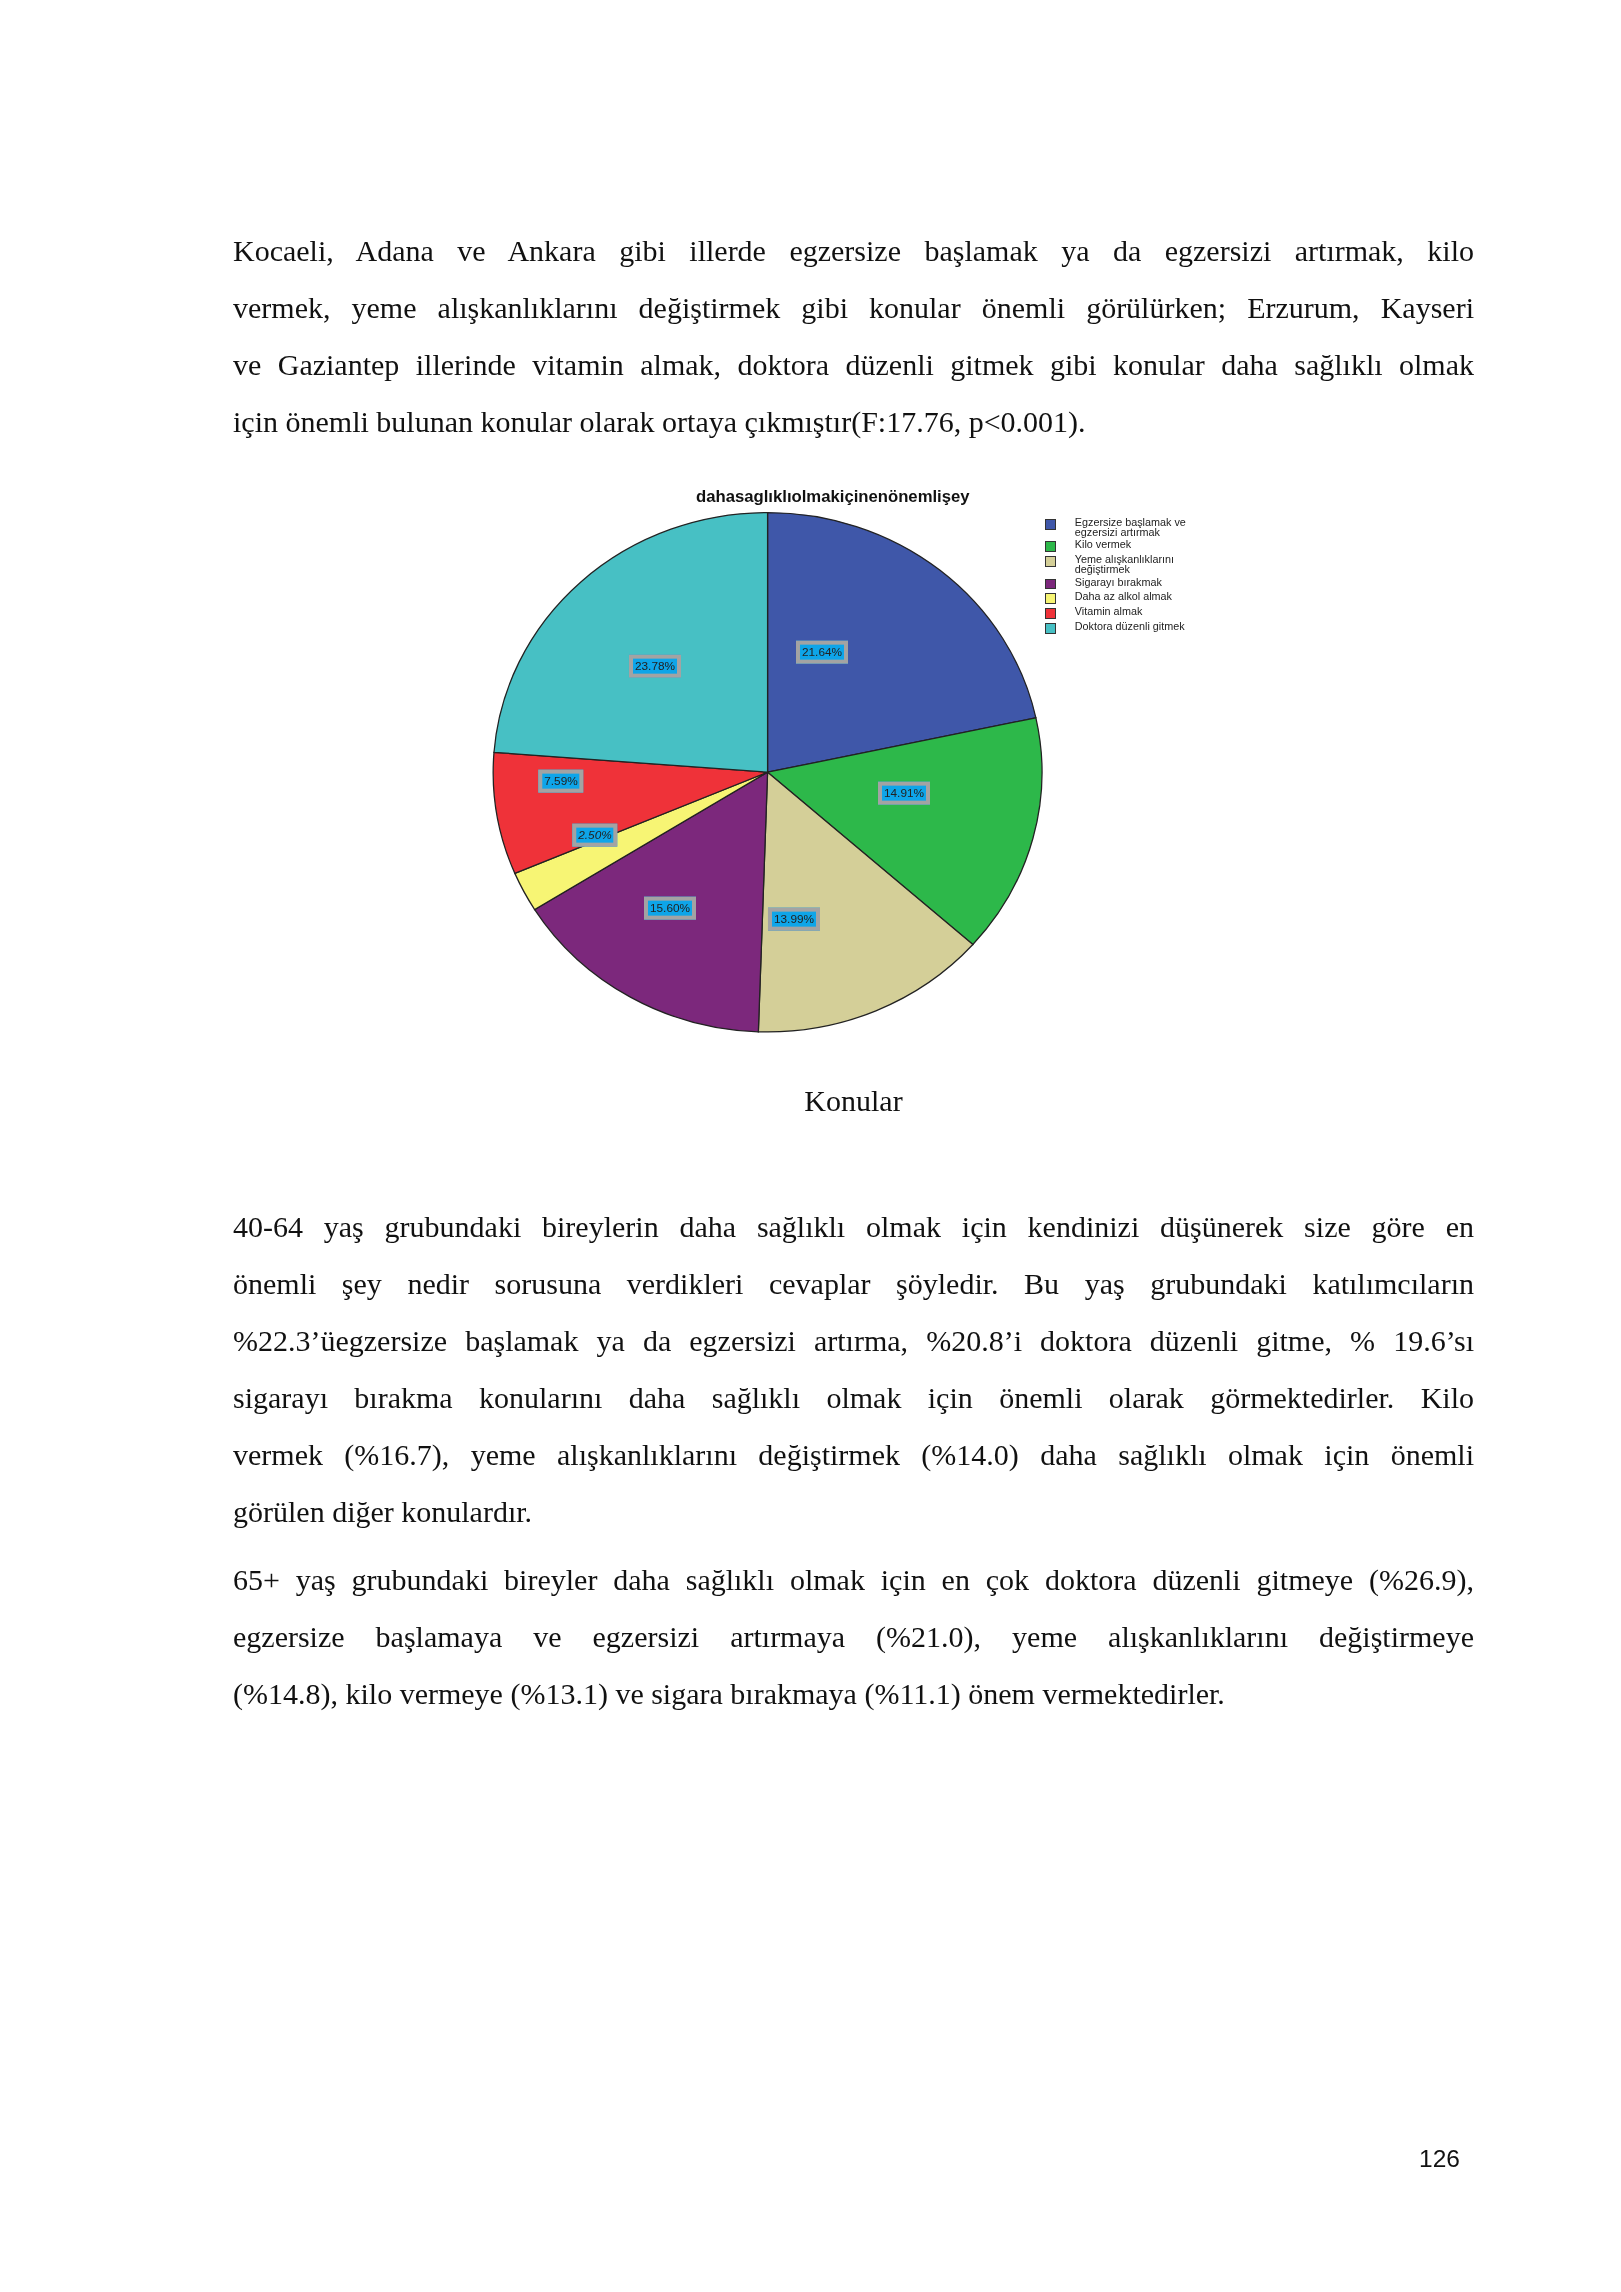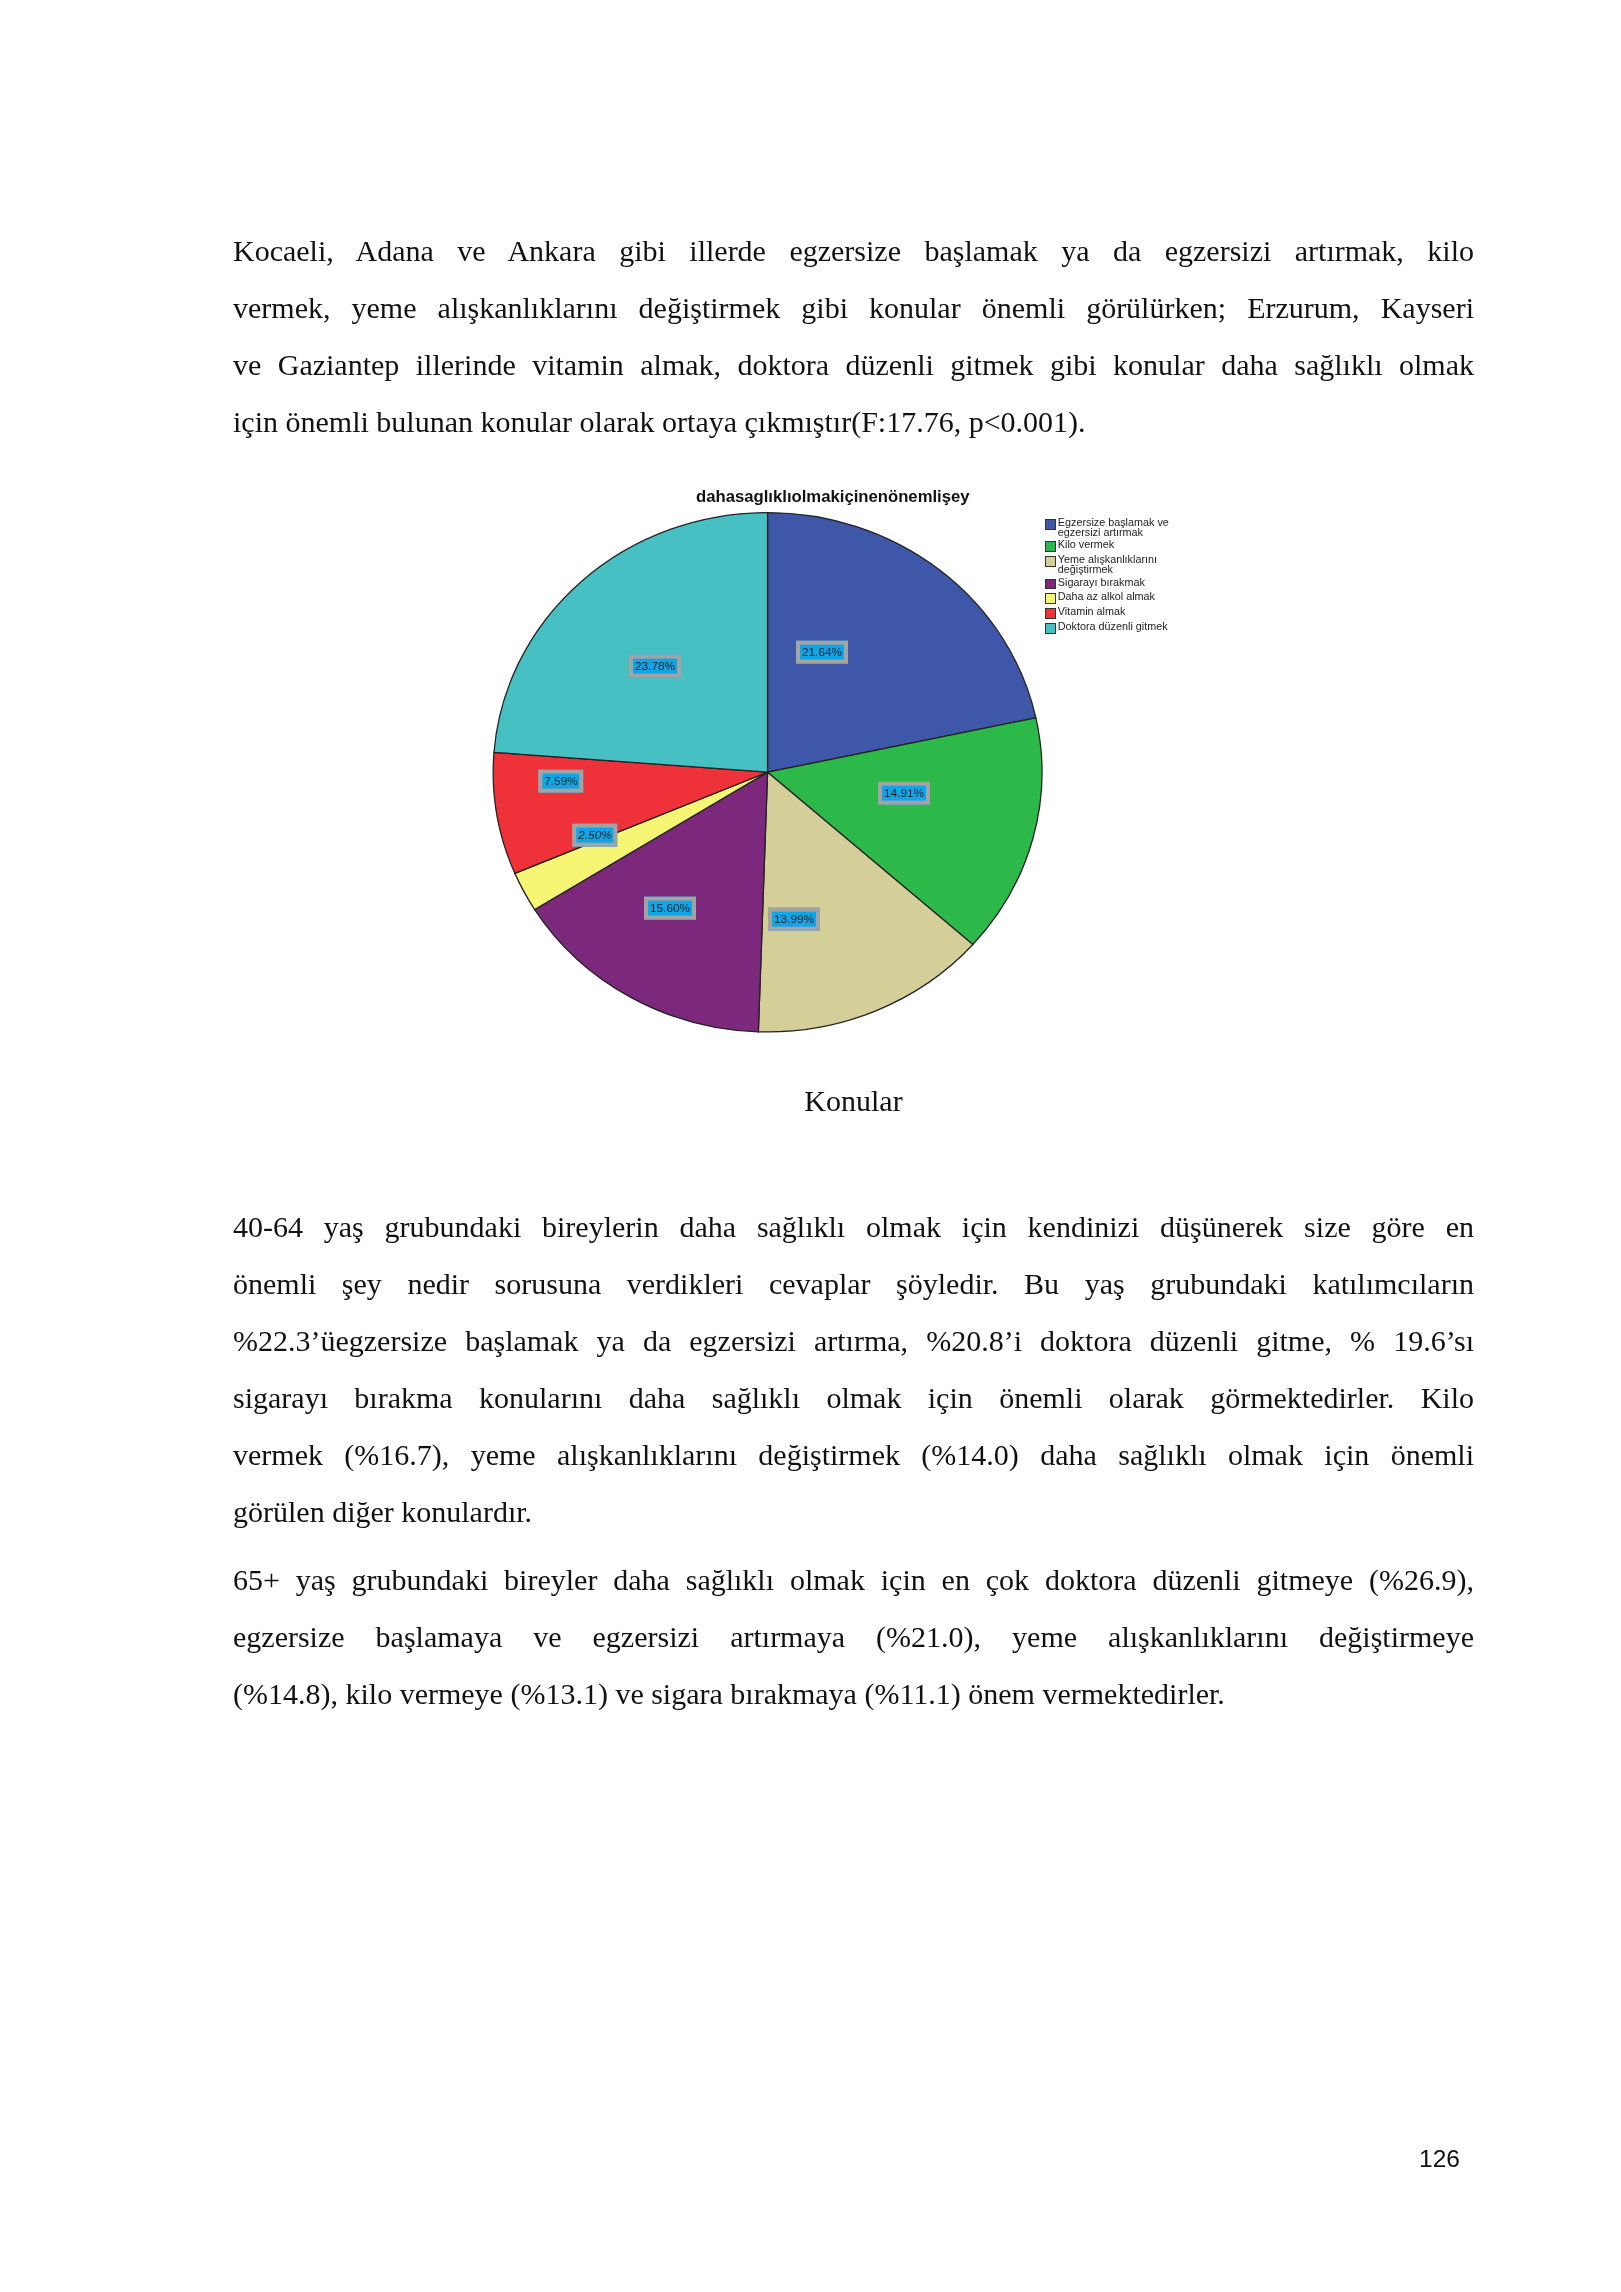--- a/index.html
+++ b/index.html
@@ -22,21 +22,21 @@
     position: absolute; left: 1419px; top: 2125px;
     font-family: "Liberation Sans", "DejaVu Sans", sans-serif; font-size: 24.5px; color: #111; margin-top: 20px;
   }
   .chart { position: absolute; left: 10px; top: 0; width: 1621px; height: 1078px; pointer-events: none; padding-left: 20px; }
   .chart svg { position: absolute; left: 0; top: 0; }
   .chart-title {
     position: absolute; left: 686px; top: 487px;
     font-family: "Liberation Sans", "DejaVu Sans", sans-serif; font-weight: bold; font-size: 16.7px; color: #111;
   }
   .legend { position: absolute; left: 1035px; top: 518px; font-family: "Liberation Sans", "DejaVu Sans", sans-serif; font-size: 10.8px; color: #222; line-height: 9.8px; }
-  .legend-item { display: flex; align-items: flex-start; margin-bottom: 2.9px; }
+  .legend-item { display: flex; align-items: flex-start; margin-bottom: 2.9px; gap: 17px; }
   .legend-swatch { width: 8.8px; height: 8.8px; border: 1px solid #333; margin-right: 2px; flex: 0 0 auto; margin-top: 1px; }
   .legend-label { width: 147px; white-space: normal; }
   .slice-label {
     position: absolute; background: #0ea5e9; border: 4px solid #a3a3a3;
     font-family: "Liberation Sans", "DejaVu Sans", sans-serif; font-size: 11.8px; color: #222;
     padding: 1px 2px; line-height: 12.7px; transform: translate(-50%, -50%); white-space: nowrap;
   }
 </style>
 </head>
 <body>

